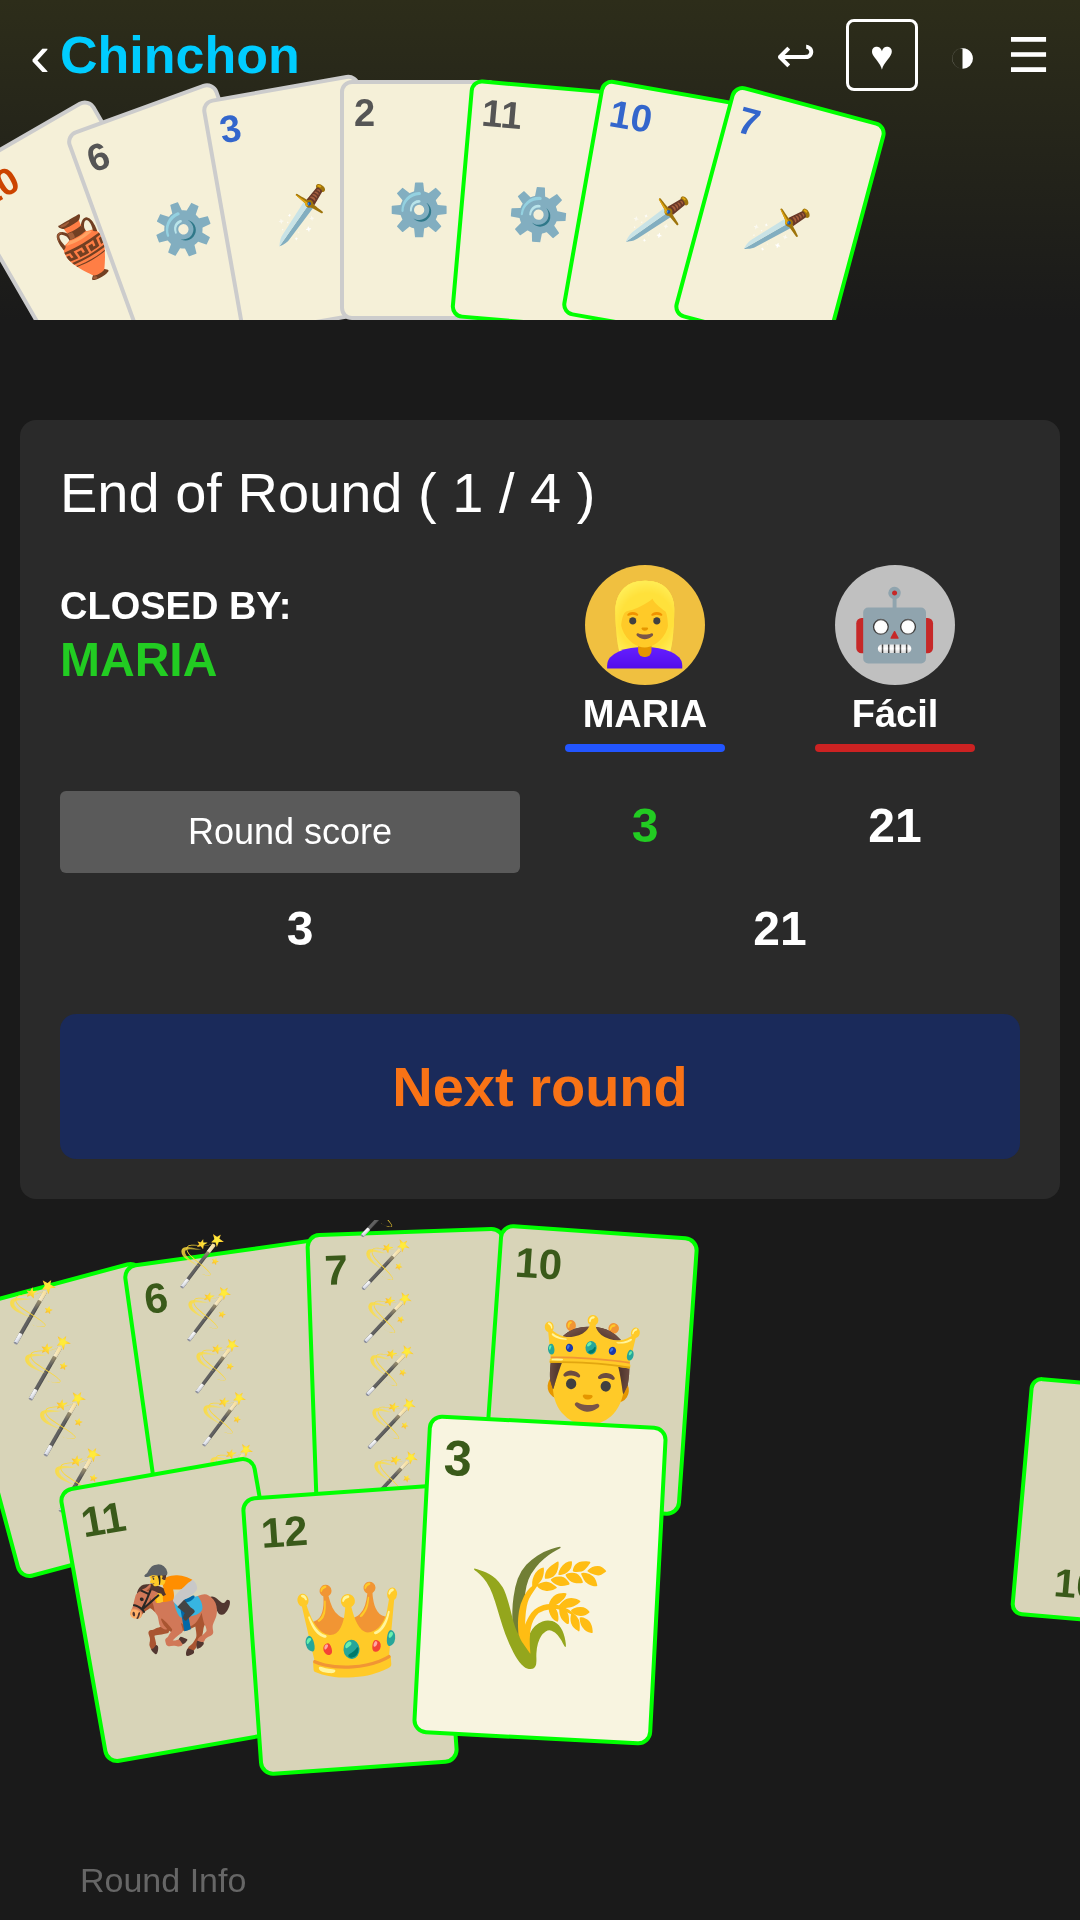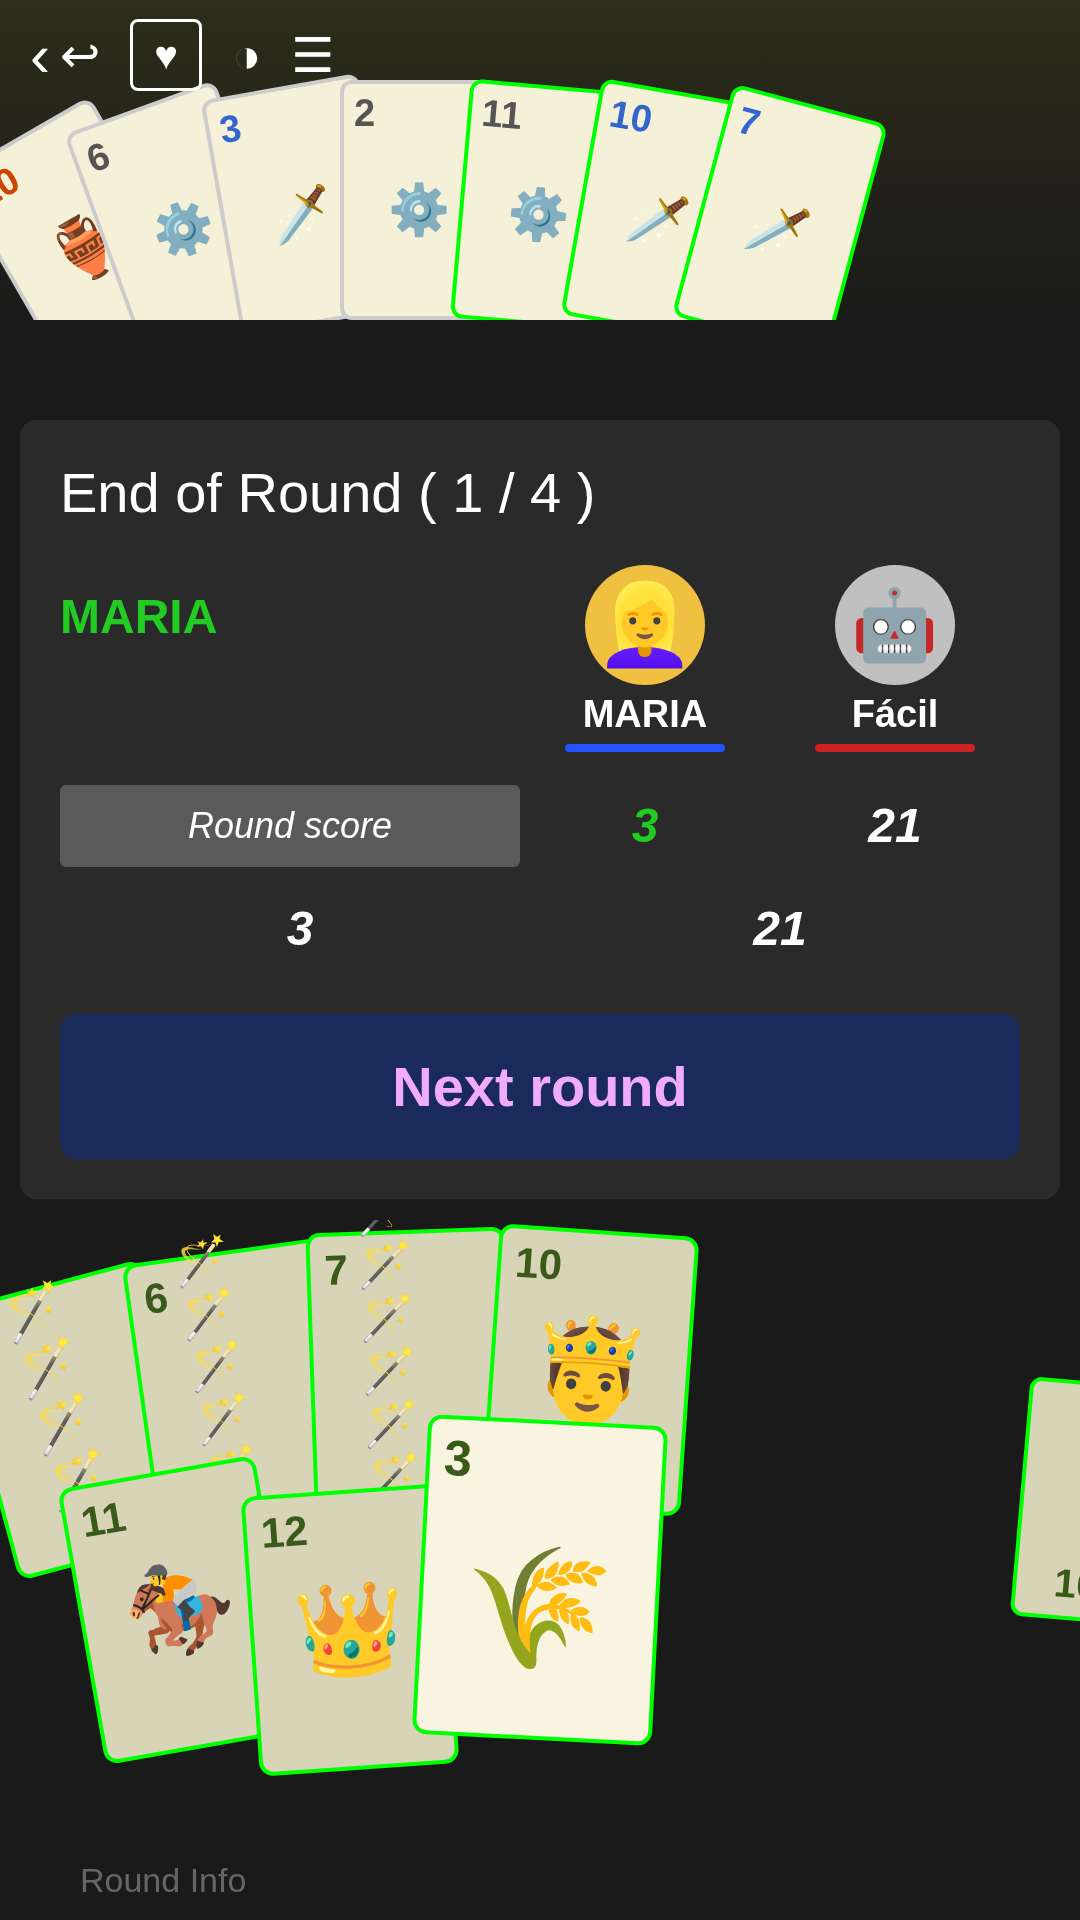--- a/index.html
+++ b/index.html
@@ -179,23 +179,22 @@
 
     .closed-by-name {
       color: #22cc22;
       font-size: 48px;
       font-weight: bold;
       margin-top: 4px;
     }
 
     .score-row {
       display: flex;
-      align-items: center;
+      align-items: flex-end;
       margin-bottom: 8px;
-      font-style: italic;
     }
 
     .score-row-label {
       flex: 0 0 460px;
       background: #5a5a5a;
       color: white;
       font-size: 36px;
       display: flex;
       align-items: center;
       justify-content: center;
@@ -218,21 +217,21 @@
       color: #22cc22;
     }
 
     
     .next-round-btn {
       width: 100%;
       background: #1a2a5a;
       border: none;
       border-radius: 16px;
       padding: 40px 0;
-      color: #f0abfc;
+      color: #f97316;
       font-size: 56px;
       font-weight: bold;
       cursor: pointer;
       margin-top: 30px;
       text-align: center;
     }
 
     
     .bottom-cards-area {
       position: absolute;
@@ -281,20 +280,21 @@
 
     .robot-emoji {
       font-size: 70px;
     }
   </style>
 </head>
 <body>
 
 <div class="header">
   <span class="header-back">‹</span>
+  <span class="header-title">Chinchon</span>
   <div class="header-icons">
     <span class="header-icon">↩</span>
     <div class="header-icon-heart-border">
       <span style="font-size:40px;color:white;">♥</span>
     </div>
     <span class="header-icon">◑</span>
     <span class="header-icon">☰</span>
   </div>
 </div>
 
@@ -340,20 +340,21 @@
 </div>
 
 <div class="panel">
   
   <div class="panel-title">End of Round  ( 1 / 4 )</div>
 
   
   <div style="display:flex; margin-bottom: 20px;">
 
     <div class="closed-by-label-area">
+      <div class="closed-by-text">CLOSED BY:</div>
       <div class="closed-by-name">MARIA</div>
     </div>
 
     <div style="flex:1; display:flex;">
 
       <div class="score-player-col">
         <div class="player-avatar">
           <span class="face-emoji">👱‍♀️</span>
         </div>
         <div class="player-name">MARIA</div>

